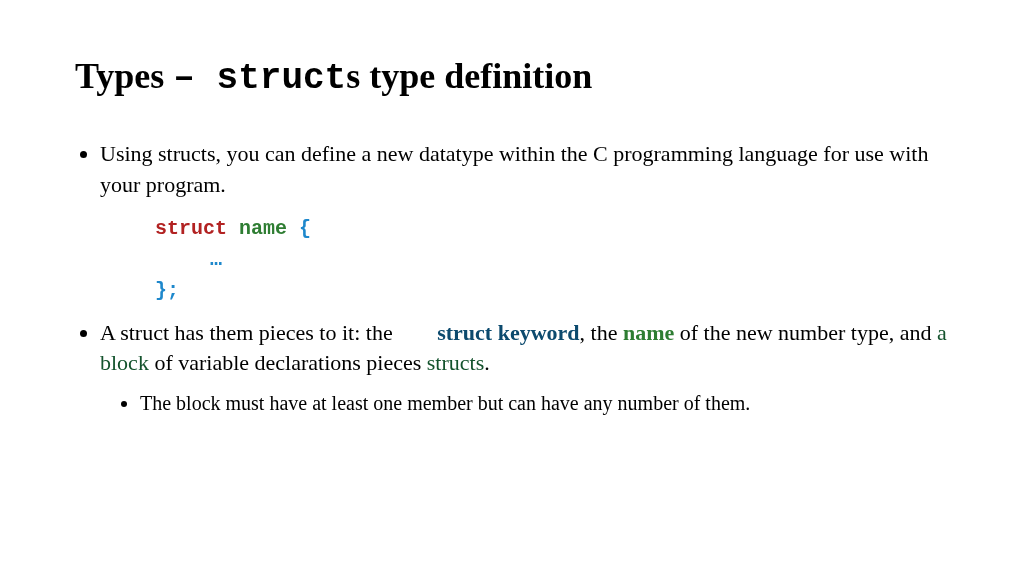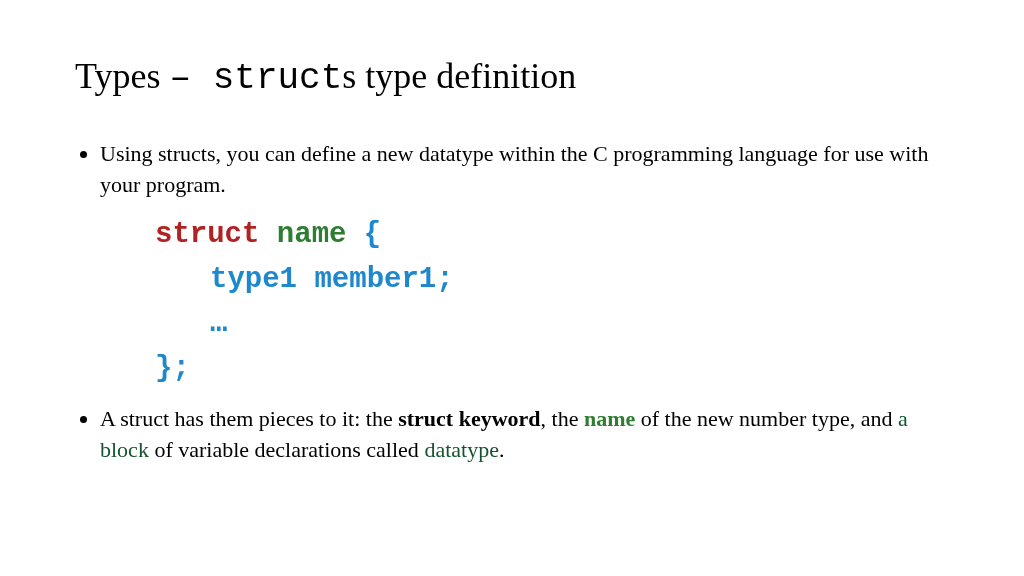--- a/index.html
+++ b/index.html
@@ -10,21 +10,21 @@
     body {
       width: 1024px;
       height: 576px;
       background: #ffffff;
       font-family: Georgia, 'Times New Roman', serif;
       color: #000000;
       padding: 55px 75px 40px 75px;
     }
     .title {
       font-size: 36px;
-      font-weight: normal;
+      font-weight: bold;
       margin-bottom: 40px;
     }
     .title .mono {
       font-family: 'Courier New', Courier, monospace;
     }
     .body-text {
       font-size: 22px;
       line-height: 1.4;
     }
     ul.outer {
@@ -37,29 +37,29 @@
     ul.inner {
       list-style: disc;
       padding-left: 40px;
       margin-top: 10px;
     }
     ul.inner > li {
       font-size: 20px;
     }
     .code-block {
       font-family: 'Courier New', Courier, monospace;
-      font-size: 29px;
+      font-size: 20px;
       font-weight: bold;
       margin: 12px 0 12px 55px;
       line-height: 1.55;
     }
     .code-red { color: #b22222; }
     .code-green { color: #2e7d32; }
     .code-blue { color: #1e88cc; }
-    .text-red { color: #000000; font-weight: bold; }
+    .text-red { color: #0c4a6e; font-weight: bold; margin-left: 39px; }
     .text-green { color: #2e7d32; font-weight: bold; }
     .text-blue { color: #14532d; font-weight: normal; }
     .indent1 { padding-left: 55px; }
   </style>
 </head>
 <body>
 
 <h1 class="title">
   <span>Types </span><span class="mono">– </span><span class="mono">struct</span><span>s type definition</span>
 </h1>
@@ -67,22 +67,24 @@
 <div class="body-text">
   <ul class="outer">
     <li>
       <span>Using structs, you can define a new datatype within the C programming language for use with your program.</span>
       <div class="code-block">
         <div>
           <span class="code-red">struct</span>
           <span class="code-green">name</span>
           <span class="code-blue">{</span>
         </div>
-        <div class="indent1 code-blue">type1 member1;</div>
         <div class="indent1 code-blue">…</div>
         <div class="code-blue">};</div>
       </div>
     </li>
     <li>
-      <span>A struct has them pieces to it: the </span><span class="text-red">struct keyword</span><span>, the </span><span class="text-green">name</span><span> of the new number type, and </span><span class="text-blue">a block</span><span> of variable declarations called </span><span class="text-blue">datatype</span><span>.</span>
+      <span>A struct has them pieces to it: the </span><span class="text-red">struct keyword</span><span>, the </span><span class="text-green">name</span><span> of the new number type, and </span><span class="text-blue">a block</span><span> of variable declarations pieces </span><span class="text-blue">structs</span><span>.</span>
+      <ul class="inner">
+        <li>The block must have at least one member but can have any number of them.</li>
+      </ul>
     </li>
   </ul>
 </div>
 
 </body></html>

